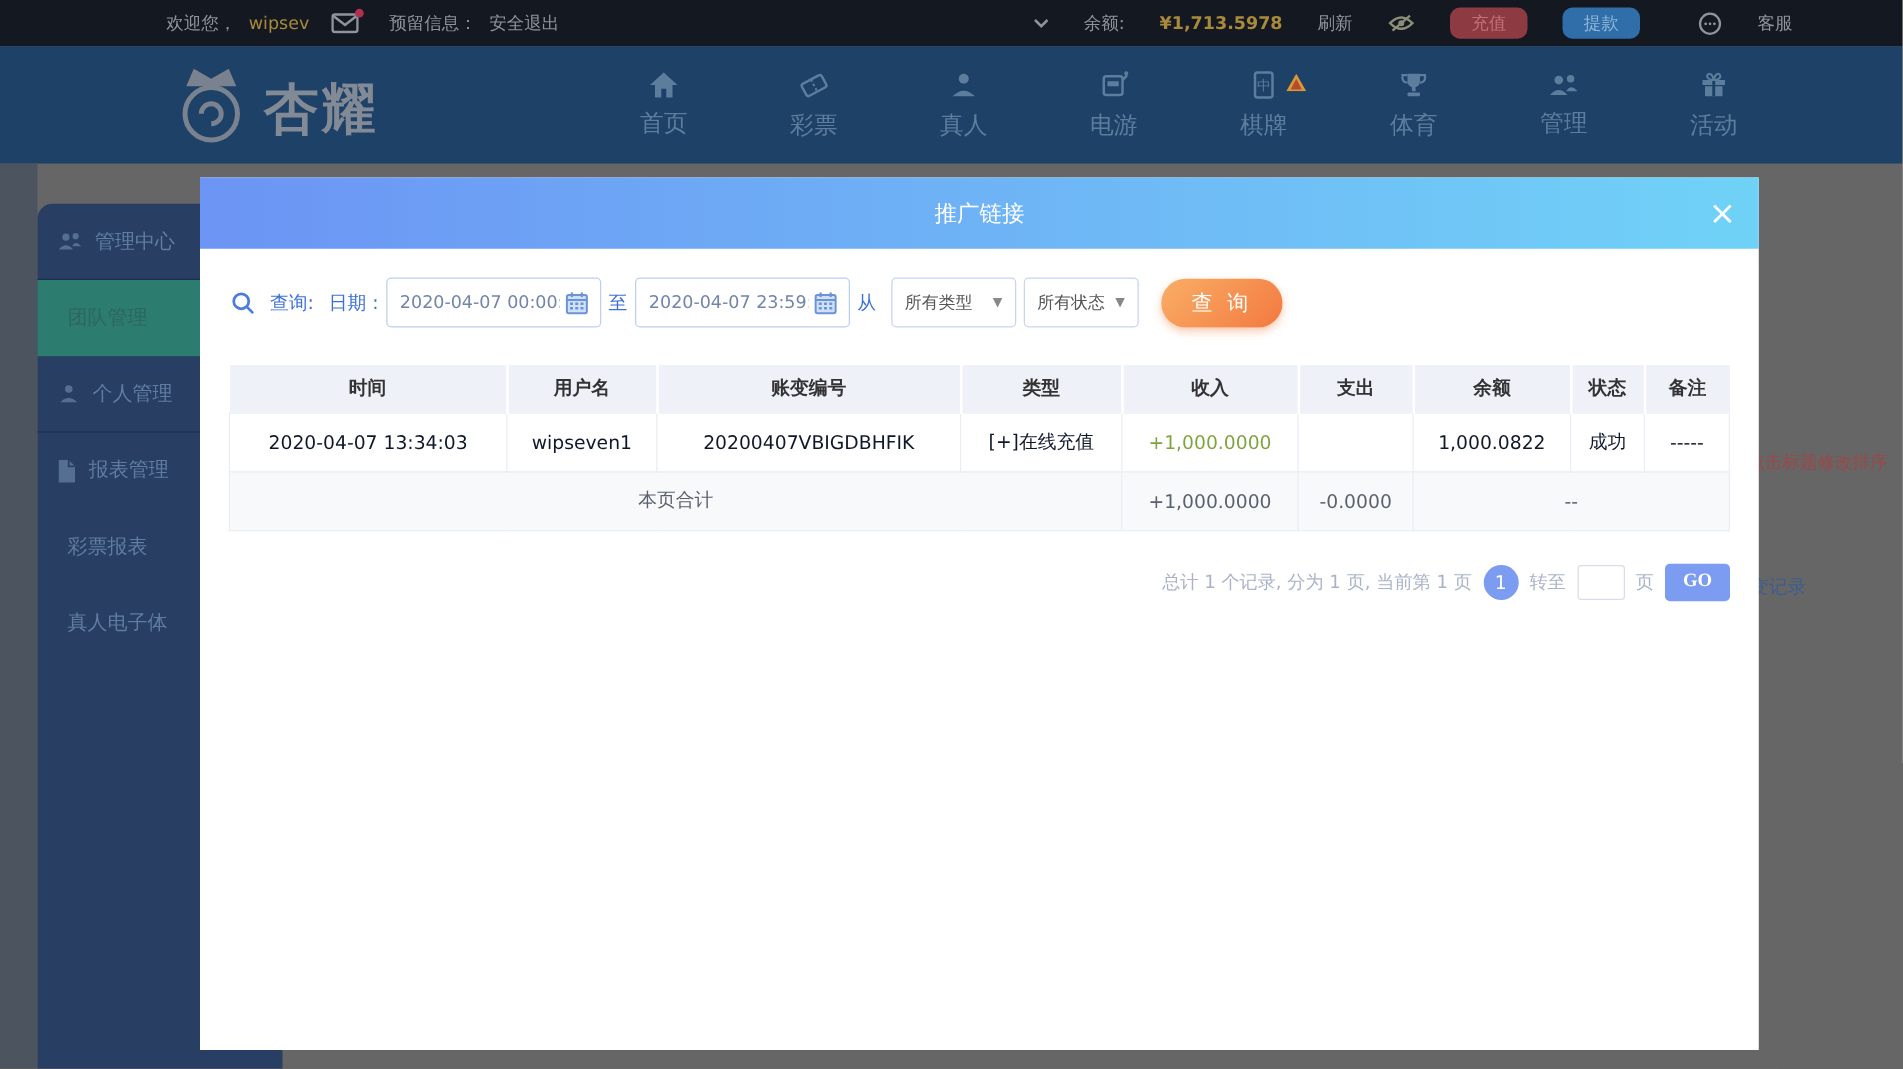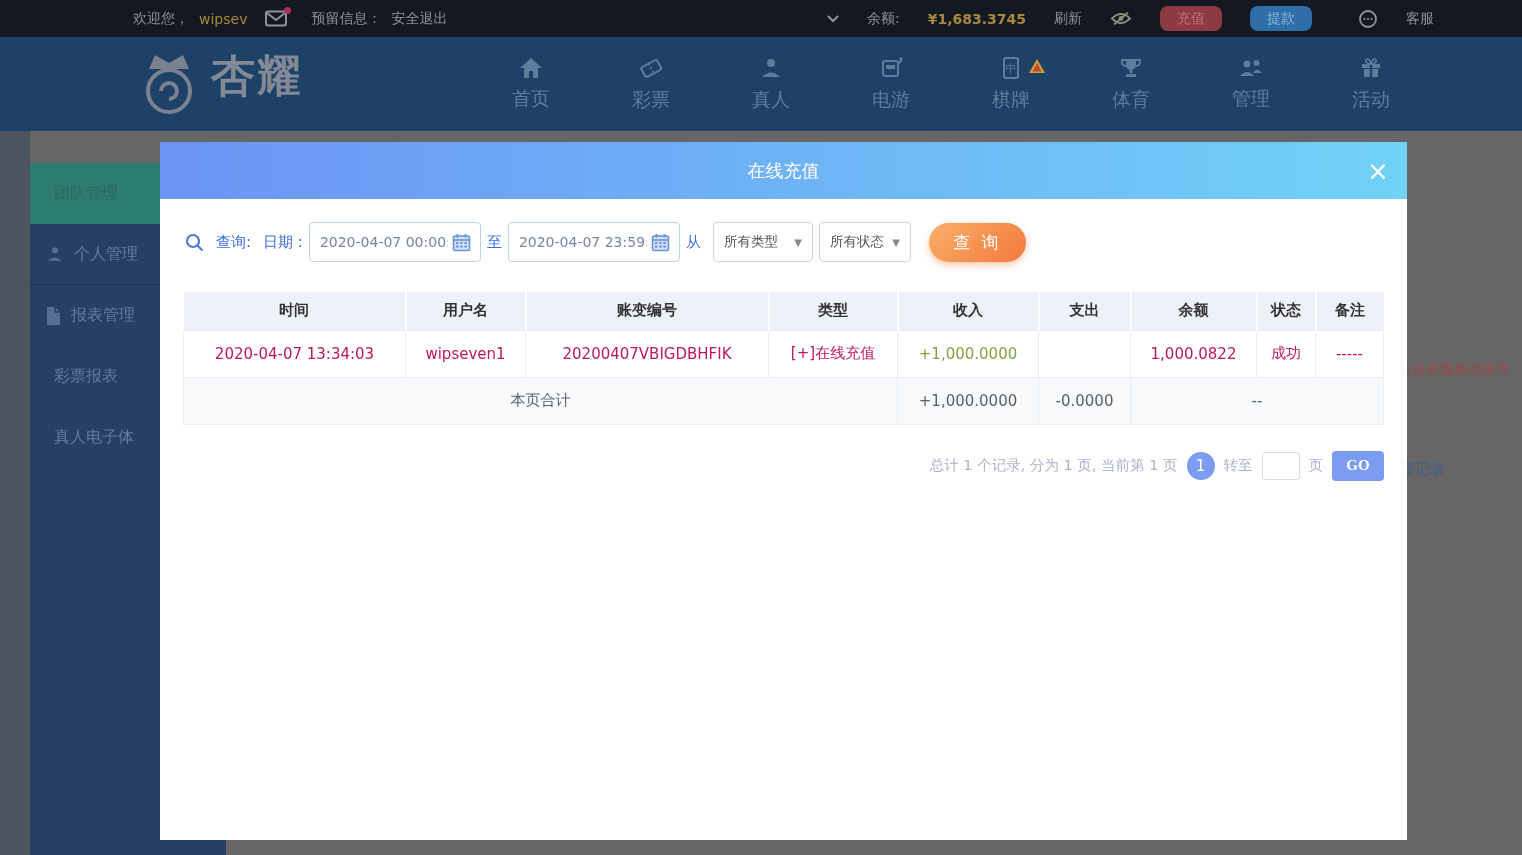--- a/index.html
+++ b/index.html
@@ -14,21 +14,21 @@
   .mail-wrap { position:relative; margin:0 14px 0 8px; display:flex; }
   .mail-dot { position:absolute; top:-3px; right:-4px; width:7px; height:7px; border-radius:50%; background:#b03050; }
   .tb-right { margin-left:auto; display:flex; align-items:center; gap:28px; }
   .tb-btn { height:25px; padding:0 17px; border-radius:8px; display:flex; align-items:center; font-size:14px; }
   .btn-recharge { background:#8e3a42; color:#c47078; }
   .btn-withdraw { background:#2f6ea9; color:#8fb7da; margin-right:18px; }
   .icon { display:inline-flex; }
 
   
   .navbar { position:absolute; top:37px; left:0; width:100%; height:94px; background:#1e4168; }
-  .logo { position:absolute; left:133px; top:10px; display:flex; align-items:flex-start; gap:6px; color:#79828e;font-family:Liberation Mono, monospace; }
+  .logo { position:absolute; left:133px; top:10px; display:flex; align-items:flex-end; gap:6px; color:#79828e;font-family:Liberation Mono, monospace; }
   .logo-text { font-size:44px; font-weight:bold; letter-spacing:2px; color:#828a96; }
   .nav-items { position:absolute; left:471px; top:0; height:94px; display:flex; }
   .nav-item { width:120px; height:94px; display:flex; flex-direction:column; align-items:center; justify-content:center;
               gap:7px; color:#5d7d9c; font-size:19px; position:relative; }
   .hot-badge { position:absolute; top:22px; right:26px; }
 
   
   .content { position:absolute; top:131px; left:0; width:100%; height:724px; background:#666; }
   .left-strip { position:absolute; left:0; top:0; width:30px; height:100%; background:#4c555f; }
   .sidebar { position:absolute; left:30px; top:32px; width:196px; height:692px; background:#293e63; border-top-left-radius:12px; }
@@ -60,21 +60,21 @@
   .select-box .arrow { color:#888; font-size:10px; margin-left:8px; }
   .w100 { width:100px; } .w92 { width:92px; }
   .query-btn { margin-left:18px; width:97px; height:39px; border-radius:20px; border:none;
                background:linear-gradient(135deg,#f9ae67,#f3793f); color:#fff; font-size:17px; letter-spacing:3px;
                display:flex; align-items:center; justify-content:center; cursor:pointer;
                box-shadow:0 3px 7px rgba(243,130,70,.45); font-family:inherit; }
 
   table.records { margin:30px 23px 0 23px; border-collapse:collapse; width:1200px; table-layout:fixed; font-size:15px; }
   .records thead th { background:#eef1f8; height:38px; font-weight:bold; color:#333; border-right:2px solid #fff; }
   .records thead th:last-child { border-right:none; }
-  .records tbody td { height:47px; text-align:center; color:#be185d; border:1px solid #e9edf4; background:#fff; }
+  .records tbody td { height:47px; text-align:center; color:#0f172a; border:1px solid #e9edf4; background:#fff; }
   .records td.income { color:#7da43e; }
   .records tfoot td { height:47px; text-align:center; background:#f8f9fb; border:1px solid #e9edf4; color:#59616e; }
 
   .pagination { display:flex; align-items:center; justify-content:flex-end; margin:26px 23px 0 0; gap:9px;
                 color:#a9b2c9; font-size:14.5px; }
   .page-circle { width:28px; height:28px; border-radius:50%; background:#7b9cf1; color:#fff; display:flex;
                  align-items:center; justify-content:center; font-size:15px; }
   .goto-input { width:38px; height:28px; border:1px solid #d9dde9; border-radius:3px; outline:none; font-family:inherit; text-align:center; }
   .go-btn { width:52px; height:30px; background:#7b9cf1; color:#fff; border:none; border-radius:4px; font-weight:bold;
             font-size:15px; display:flex; align-items:center; justify-content:center; cursor:pointer; font-family:Liberation Serif, serif; }
@@ -100,21 +100,21 @@
       <span>预留信息：</span>
       <span>安全退出</span>
     </div>
     <div class="tb-right">
       <span class="icon">
         <svg width="12" height="8" viewBox="0 0 12 8">
             <path d="M1 1 L6 6 L11 1" fill="none" stroke="#8e949d" stroke-width="2"></path>
           </svg>
       </span>
       <span>余额:</span>
-      <span class="gold" style="font-weight:bold;">¥1,683.3745</span>
+      <span class="gold" style="font-weight:bold;">¥1,713.5978</span>
       <span>刷新</span>
       <span class="icon">
         <svg width="22" height="15" viewBox="0 0 22 15">
             <path d="M2 7.5 Q11 -1.5 20 7.5 Q11 16.5 2 7.5 Z" fill="none" stroke="#8a8f7a" stroke-width="1.8"></path>
             <circle cx="11" cy="7.5" r="2.4" fill="#8a8f7a"></circle>
             <line x1="4" y1="13.5" x2="18" y2="1.5" stroke="#8a8f7a" stroke-width="1.8"></line>
           </svg>
       </span>
       <span class="tb-btn btn-recharge">充值</span>
       <span class="tb-btn btn-withdraw">提款</span>
@@ -229,20 +229,31 @@
         </span>
         <span>活动</span>
       </div>
     </div>
   </div>
 
   <div class="content">
     <div class="left-strip"></div>
 
     <div class="sidebar">
+      <div class="sb-item bordered">
+        <span class="icon">
+          <svg width="22" height="18" viewBox="0 0 26 22">
+              <circle cx="9" cy="7" r="3.5" fill="#546f92"></circle>
+              <path d="M2 19 Q9 11 16 19 Z" fill="#546f92"></path>
+              <circle cx="18.5" cy="6" r="3" fill="#546f92"></circle>
+              <path d="M15 16 Q18.5 9.5 24 16 Z" fill="#546f92"></path>
+            </svg>
+        </span>
+        <span>管理中心</span>
+      </div>
       <div class="sb-item sub active">
         <span>团队管理</span>
       </div>
       <div class="sb-item bordered">
         <span class="icon">
           <svg width="20" height="18" viewBox="0 0 24 24">
               <circle cx="12" cy="7" r="4" fill="#546f92"></circle>
               <path d="M3 21 Q12 12 21 21 Z" fill="#546f92"></path>
             </svg>
         </span>
@@ -264,21 +275,21 @@
         <span>真人电子体</span>
       </div>
     </div>
 
     <div class="sort-hint">点击标题修改排序</div>
     <div class="partial-link">变记录</div>
   </div>
 
   <div class="modal">
     <div class="modal-header">
-      <span>在线充值</span>
+      <span>推广链接</span>
       <span class="modal-close">×</span>
     </div>
 
     <div class="form-row">
       <span class="icon" style="margin-right:6px;">
         <svg width="19" height="19" viewBox="0 0 19 19">
             <circle cx="8" cy="8" r="6" fill="none" stroke="#4a7ce0" stroke-width="2.2"></circle>
             <line x1="12.5" y1="12.5" x2="17.5" y2="17.5" stroke="#4a7ce0" stroke-width="2.2"></line>
           </svg>
       </span>

